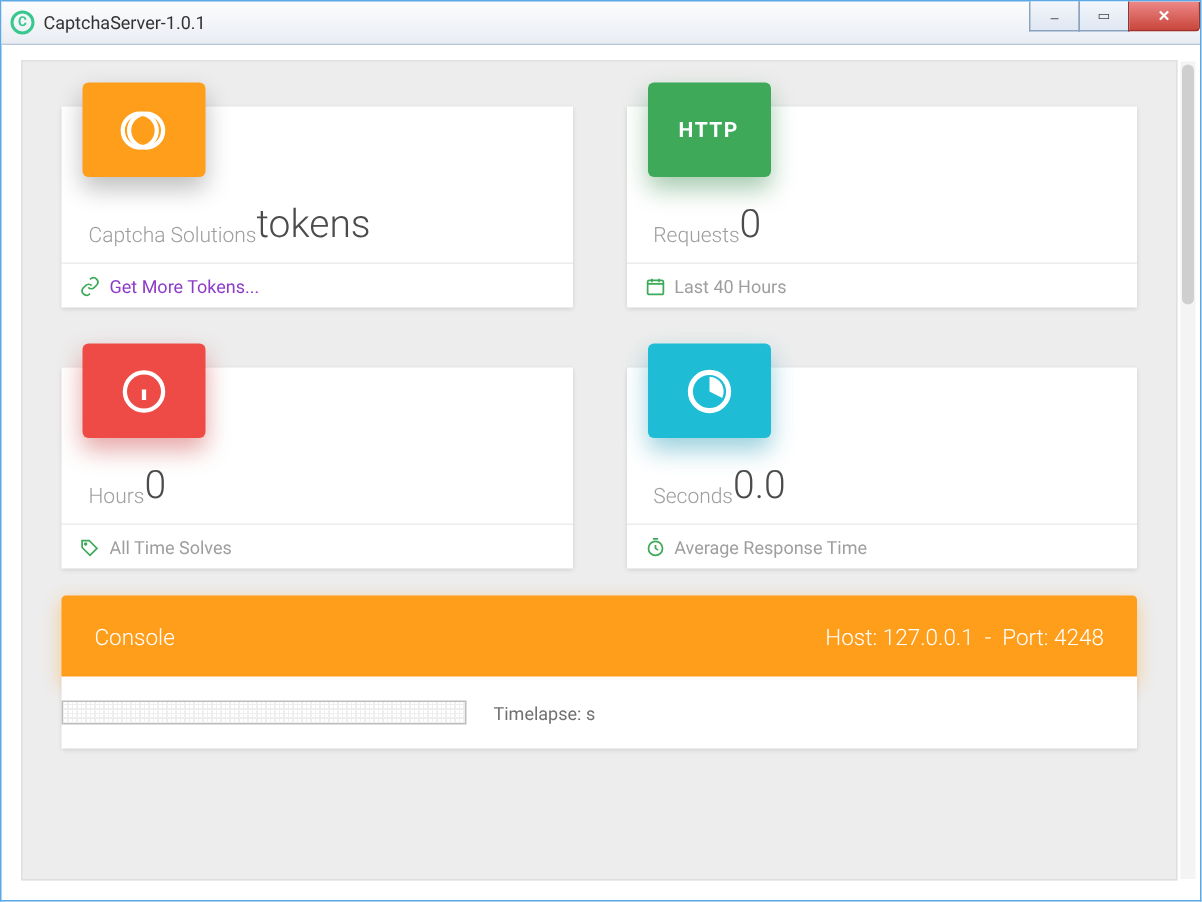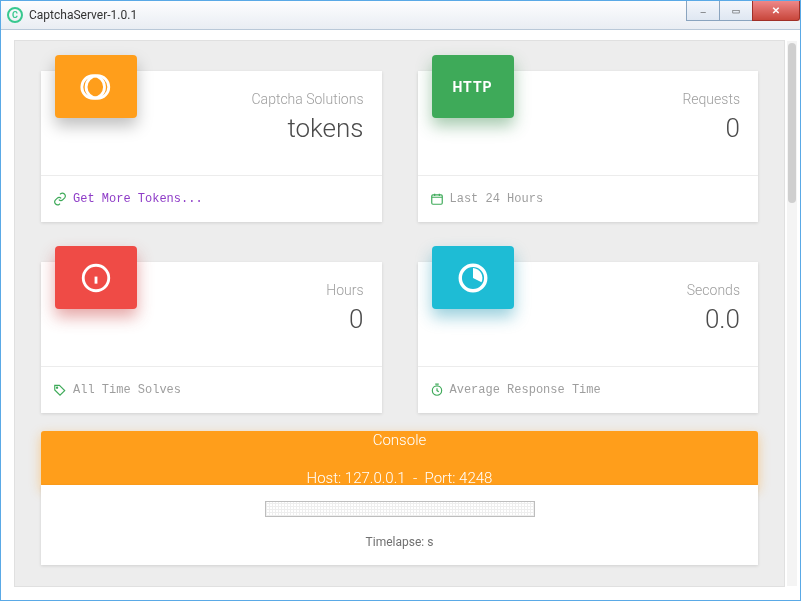--- a/index.html
+++ b/index.html
@@ -101,47 +101,46 @@
   }
   .card {
     background: #fff;
     position: relative;
     box-shadow: 0 1px 3px rgba(0,0,0,0.12);
   }
   .card-body {
     height: 104px;
     padding: 12px 18px 10px 18px;
     display: flex;
-    flex-direction: column;
+    flex-direction: row;
     align-items: flex-end;
     justify-content: flex-start;
     text-align: right;
   }
   .card-label {
     color: #9e9e9e;
     font-size: 14px;
     font-weight: 300;
     margin-top: 8px;
   }
   .card-value {
     color: #4b4b4b;
     font-size: 26px;
     font-weight: 300;
     margin-top: 6px;
   }
   .card-footer {
-    height: 47px;
+    height: 30px;
     border-top: 1px solid #ececec;
     display: flex;
     align-items: center;
     padding: 0 12px;
     font-size: 12px;
     color: #9e9e9e;
     gap: 6px;
-    font-family: Liberation Mono, monospace;
   }
   .card-footer a { color: #8e3cc7; text-decoration: none; }
   .tile {
     position: absolute;
     top: -16px; left: 14px;
     width: 82px; height: 63px;
     border-radius: 4px;
     display: flex; align-items:center; justify-content:center;
     box-shadow: 0 8px 16px rgba(0,0,0,0.25);
     color: #fff;
@@ -167,27 +166,26 @@
     color: #fff;
     height: 56px;
     border-radius: 3px;
     display: flex;
     align-items: center;
     justify-content: space-between;
     padding: 0 22px;
     box-shadow: 0 4px 12px rgba(255,158,27,0.45);
     font-size: 15px;
     font-weight: 300;
-    flex-direction: column;
   }
   .console-body {
     background: #fff;
     box-shadow: 0 1px 3px rgba(0,0,0,0.12);
     padding: 16px 0 16px 0;
-    display:flex; flex-direction:column; align-items:center; gap:18px;
+    display:flex; flex-direction:row; align-items:flex-end; gap:18px;
     margin-top: -2px;
   }
   .progress-shell {
     width: 270px; height: 16px;
     border: 1px solid #bdbdbd;
     background:
       repeating-linear-gradient(90deg, #eee 0 1px, transparent 1px 3px),
       repeating-linear-gradient(0deg, #eee 0 1px, transparent 1px 3px),
       #fff;
   }
@@ -240,21 +238,21 @@
           </div>
           <div class="card-body">
             <div class="card-label">Requests</div>
             <div class="card-value">0</div>
           </div>
           <div class="card-footer">
             <svg class="footer-icon cal" viewBox="0 0 24 24" fill="none" stroke="currentColor" stroke-width="2">
                 <rect x="3" y="5" width="18" height="16" rx="2"></rect>
                 <path d="M3 9h18M8 3v4M16 3v4"></path>
               </svg>
-            <span>Last 24 Hours</span>
+            <span>Last 40 Hours</span>
           </div>
         </div>
 
         <div class="card">
           <div class="tile red">
             <svg viewBox="0 0 24 24" fill="none" stroke="#fff" stroke-width="2">
               <circle cx="12" cy="12" r="9"></circle>
                 <line x1="12" y1="8" x2="12" y2="8"></line>
                 <line x1="12" y1="11" x2="12" y2="16"></line>
             </svg>

